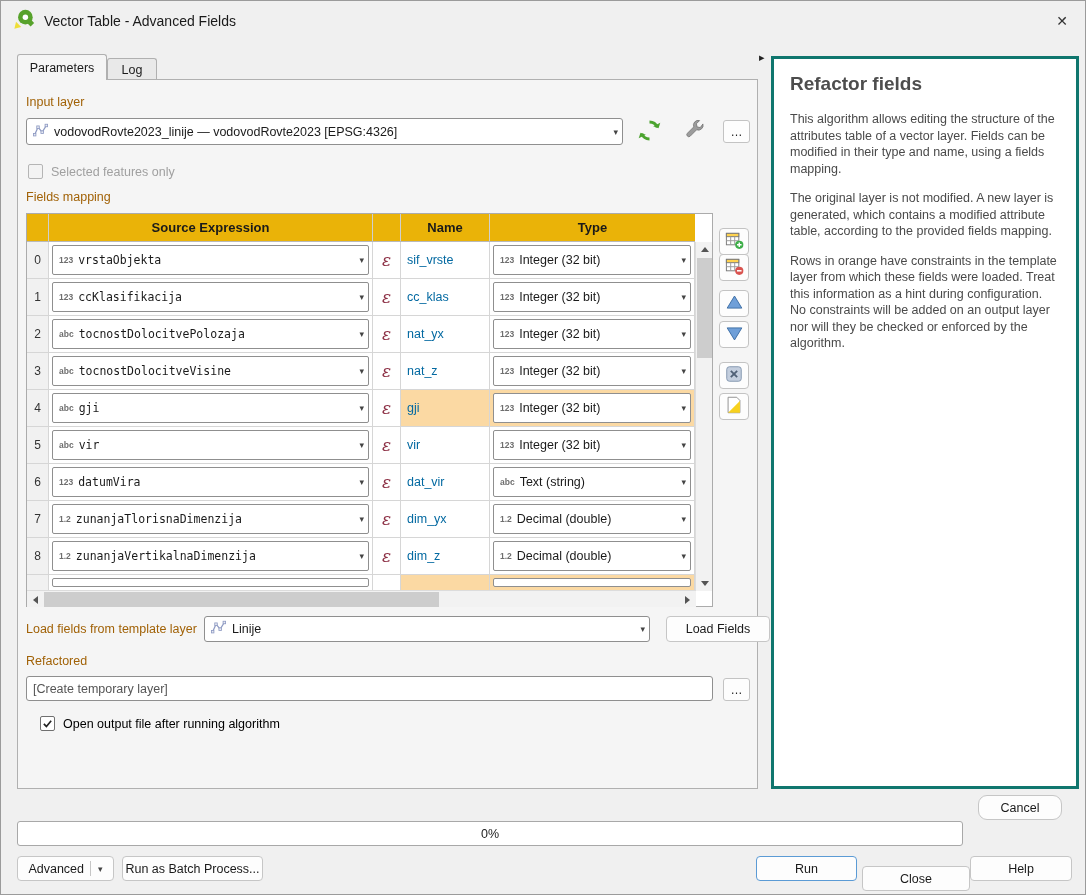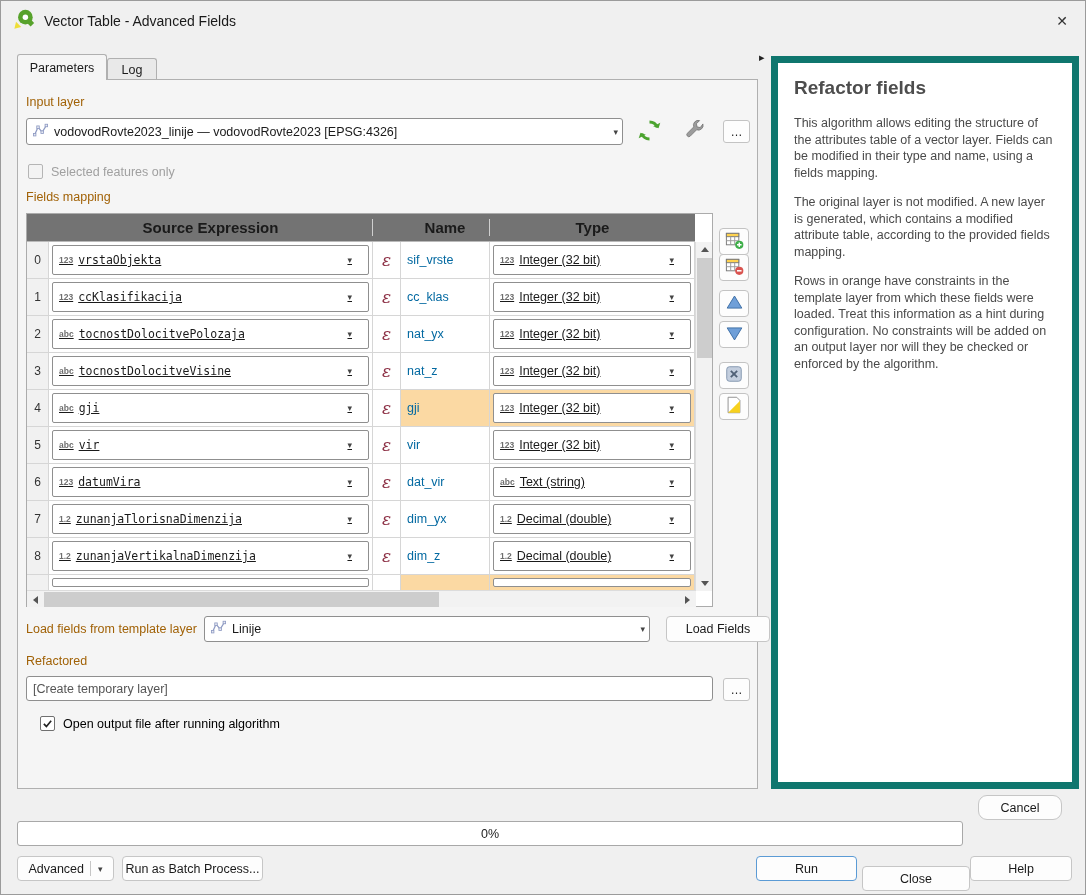--- a/index.html
+++ b/index.html
@@ -27,33 +27,33 @@
   .toolbtn { position:absolute; display:flex; align-items:center; justify-content:center; background:transparent; border:none; cursor:pointer; }
   .dots-btn { position:absolute; display:flex; align-items:center; justify-content:center; width:27px; height:23px; background:#fdfdfd; border:1px solid #c3c3c3; border-radius:3px; font-size:12px; color:#222; cursor:pointer; }
 
   .chk-row { position:absolute; display:flex; align-items:center; gap:8px; font-size:12.5px; }
   .chk-box { width:15px; height:15px; background:#fff; border:1px solid #707070; border-radius:2px; display:flex; align-items:center; justify-content:center; flex:none; }
   .chk-box.disabled { background:#f3f3f3; border-color:#b5b5b5; }
   .chk-label-disabled { color:#a0a0a0; }
 
   
   .ftable { position:absolute; left:8px; top:133px; width:687px; height:394px; background:#fff; border:1px solid #ababab; }
-  .thead { display:flex; height:28px; width:668px; background:#737373; border-bottom:1px solid #b9b9b9; font-weight:bold; font-size:15px; color:#1a1a1a;align-items:center; }
+  .thead { display:flex; height:28px; width:668px; background:#eab308; border-bottom:1px solid #b9b9b9; font-weight:bold; font-size:13px; color:#1a1a1a; }
   .thead > div { display:flex; align-items:center; justify-content:center; border-right:1px solid #cfcfcf; }
   .h-num { width:22px; } .h-src { width:324px; } .h-eps { width:28px; } .h-name { width:89px; } .h-type { width:205px; border-right:none !important; }
 
   .rows-wrap { width:668px; height:349px; overflow:hidden; }
   .trow { display:flex; height:37px; }
   .trow > div { border-right:1px solid #d6d6d6; border-bottom:1px solid #d6d6d6; }
   .c-num { width:22px; background:#f1f1f1; display:flex; align-items:center; justify-content:center; font-size:12px; color:#333; }
   .c-src { width:324px; padding:3px; }
   .c-eps { width:28px; display:flex; align-items:center; justify-content:center; background:#fff; }
   .c-name { width:89px; background:#fff; display:flex; align-items:center; padding:0 6px; font-size:12.5px; color:#0369a1; }
   .c-type { width:205px; padding:3px; }
-  .combo { height:100%; border:1px solid #8f8f8f; border-radius:2px; background:#fff; display:flex; align-items:center; padding:0 16px 0 6px; gap:5px; font-size:12.5px; color:#1a1a1a;text-decoration:underline; }
+  .combo { height:100%; border:1px solid #8f8f8f; border-radius:2px; background:#fff; display:flex; align-items:center; padding:0 4px 0 6px; gap:5px; font-size:12.5px; color:#1a1a1a; }
   .ficon { font-size:8.5px; font-weight:bold; color:#6e6e6e; flex:none; }
   .mono { font-family:"DejaVu Sans Mono", monospace; font-size:11.5px; }
   .eps { width:100%; height:100%; border:none; background:#fff; color:var(--eps,#8c2f44); font-size:17px; font-style:italic; font-family:"DejaVu Serif", serif; cursor:pointer; }
   .hl { background:var(--hl,#fbd9a3) !important; }
   .trow.partial { height:16px; overflow:hidden; }
 
   
   .vscroll { position:absolute; right:0; top:28px; width:17px; height:349px; background:#f2f2f2; border-left:1px solid #dcdcdc; }
   .vthumb { position:absolute; top:16px; left:1px; width:15px; height:100px; background:#cdcdcd; }
   .sarr { position:absolute; left:0; width:17px; height:15px; display:flex; align-items:center; justify-content:center; }
@@ -65,21 +65,21 @@
   .tri-lf { width:0; height:0; border-top:4px solid transparent; border-bottom:4px solid transparent; border-right:5px solid #555; }
   .tri-rt { width:0; height:0; border-top:4px solid transparent; border-bottom:4px solid transparent; border-left:5px solid #555; }
 
   
   .sidebtn { position:absolute; left:701px; width:30px; height:27px; background:#fdfdfd; border:1px solid #c3c3c3; border-radius:4px; display:flex; align-items:center; justify-content:center; cursor:pointer; }
 
   
   .refactored-input { position:absolute; left:8px; top:596px; width:687px; height:25px; border:1px solid #8f8f8f; border-radius:3px; background:#fff; font-size:12.5px; color:#555; padding:0 6px; font-family:"Liberation Sans", sans-serif; }
 
   
-  .helppanel { position:absolute; left:770px; top:55px; width:308px; height:733px; background:#fff; border:7px solid #0f766e; padding:10px 16px; overflow:hidden; }
+  .helppanel { position:absolute; left:770px; top:55px; width:308px; height:733px; background:#fff; border:3px solid #0f766e; padding:10px 16px; overflow:hidden; }
   .helppanel h1 { font-size:19px; color:#4d4d4d; margin:4px 0 16px 0; }
   .helppanel p { font-size:12.5px; color:#4a4a4a; line-height:1.32; margin-bottom:13px; }
 
   
   .progress { position:absolute; left:16px; top:820px; width:946px; height:25px; background:#fff; border:1px solid #a8a8a8; border-radius:3px; display:flex; align-items:center; justify-content:center; font-size:12.5px; color:#222; }
   .btn { position:absolute; height:25px; background:#fdfdfd; border:1px solid #c6c6c6; border-radius:4px; font-size:12.5px; color:#1a1a1a; cursor:pointer; display:flex; align-items:center; justify-content:center; gap:6px; }
   .btn-run { border:1.6px solid var(--runborder,#5b9bd5); }
   .adv-arrow { border-left:1px solid #c6c6c6; padding-left:7px; font-size:9px; color:#444; height:15px; display:flex; align-items:center; }
 </style>
 </head>

